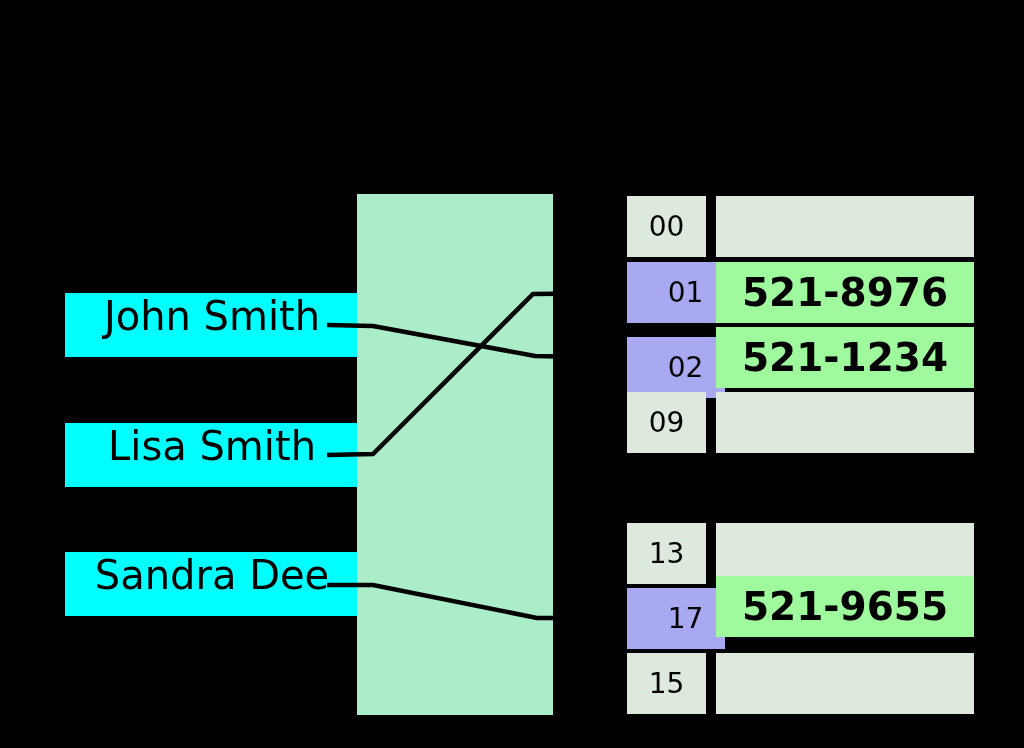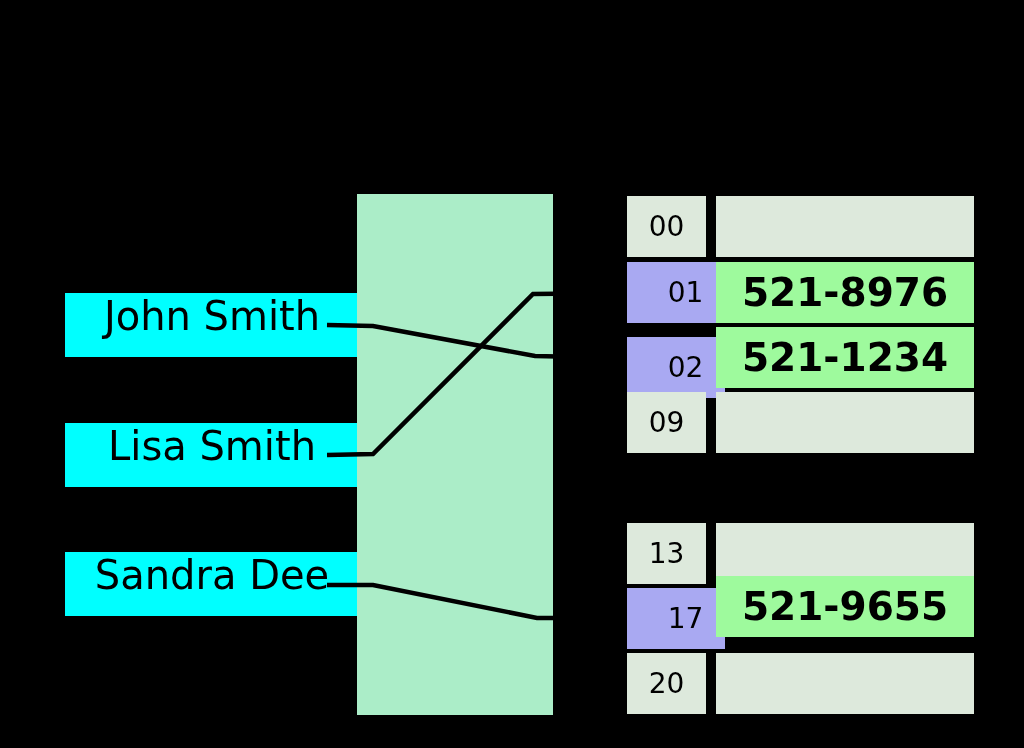--- a/index.html
+++ b/index.html
@@ -135,17 +135,17 @@
     <div class="bucket-index" style="top:523px">13</div>
     <div class="bucket-value" style="top:523px"></div>
   </div>
 
   <div class="bucket-row used">
     <div class="bucket-index" style="top:588px">17</div>
     <div class="bucket-value" style="top:576px">521-9655</div>
   </div>
 
   <div class="bucket-row">
-    <div class="bucket-index" style="top:653px">20</div>
+    <div class="bucket-index" style="top:653px">15</div>
     <div class="bucket-value" style="top:653px"></div>
   </div>
 
 </div>
 
 </body></html>

